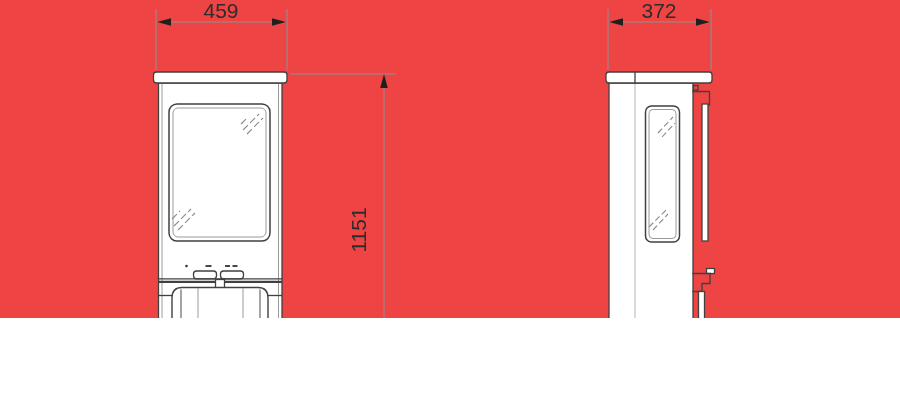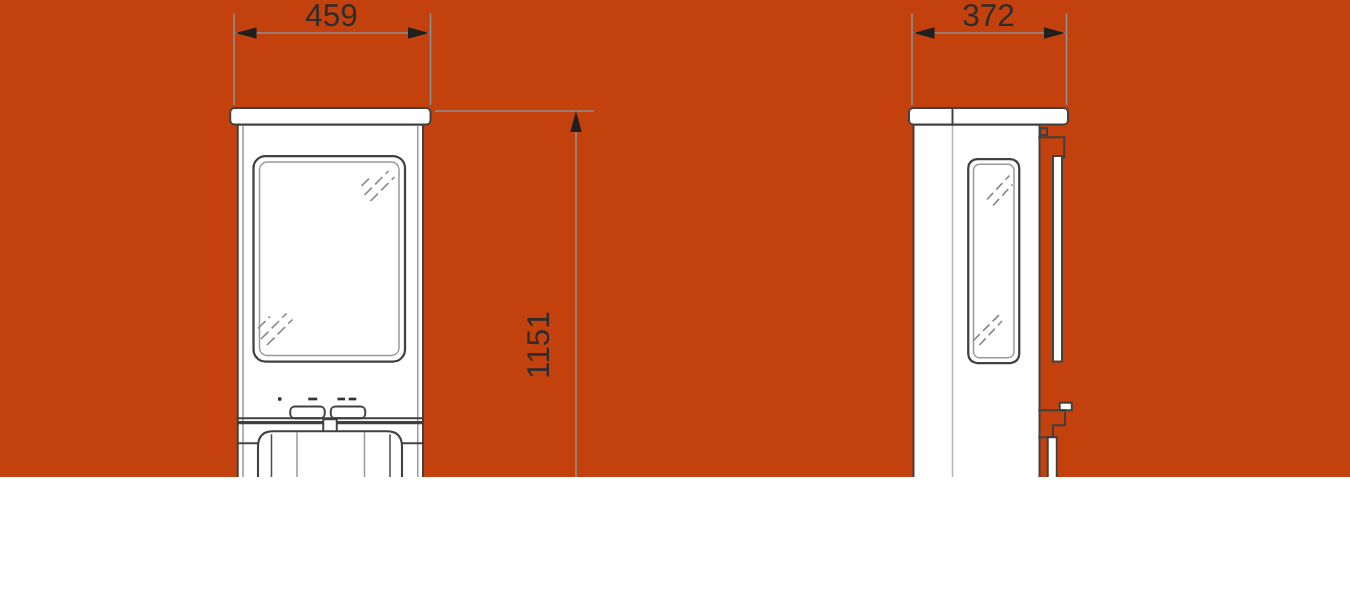--- a/index.html
+++ b/index.html
@@ -1,20 +1,20 @@
 <!DOCTYPE html>
 <html><head>
 <meta charset="utf-8">
 <style>
   html, body { margin: 0; padding: 0; background: #ffffff; }
   .drawing-wrap {
     position: relative;
     width: 900px;
     height: 318px;
-    background: #c2410c;
+    background: #ef4444;
     overflow: hidden;
     font-family: "Liberation Sans", sans-serif;
     text-align: center;
   }
   svg { display: block; }
   
   .o  { stroke: #404040; fill: none; stroke-width: 1.3; stroke-linecap: square; }
   .of { stroke: #404040; fill: #ffffff; stroke-width: 1.3; }
   .ob { stroke: #404040; fill: none; stroke-width: 1.5; }
   

